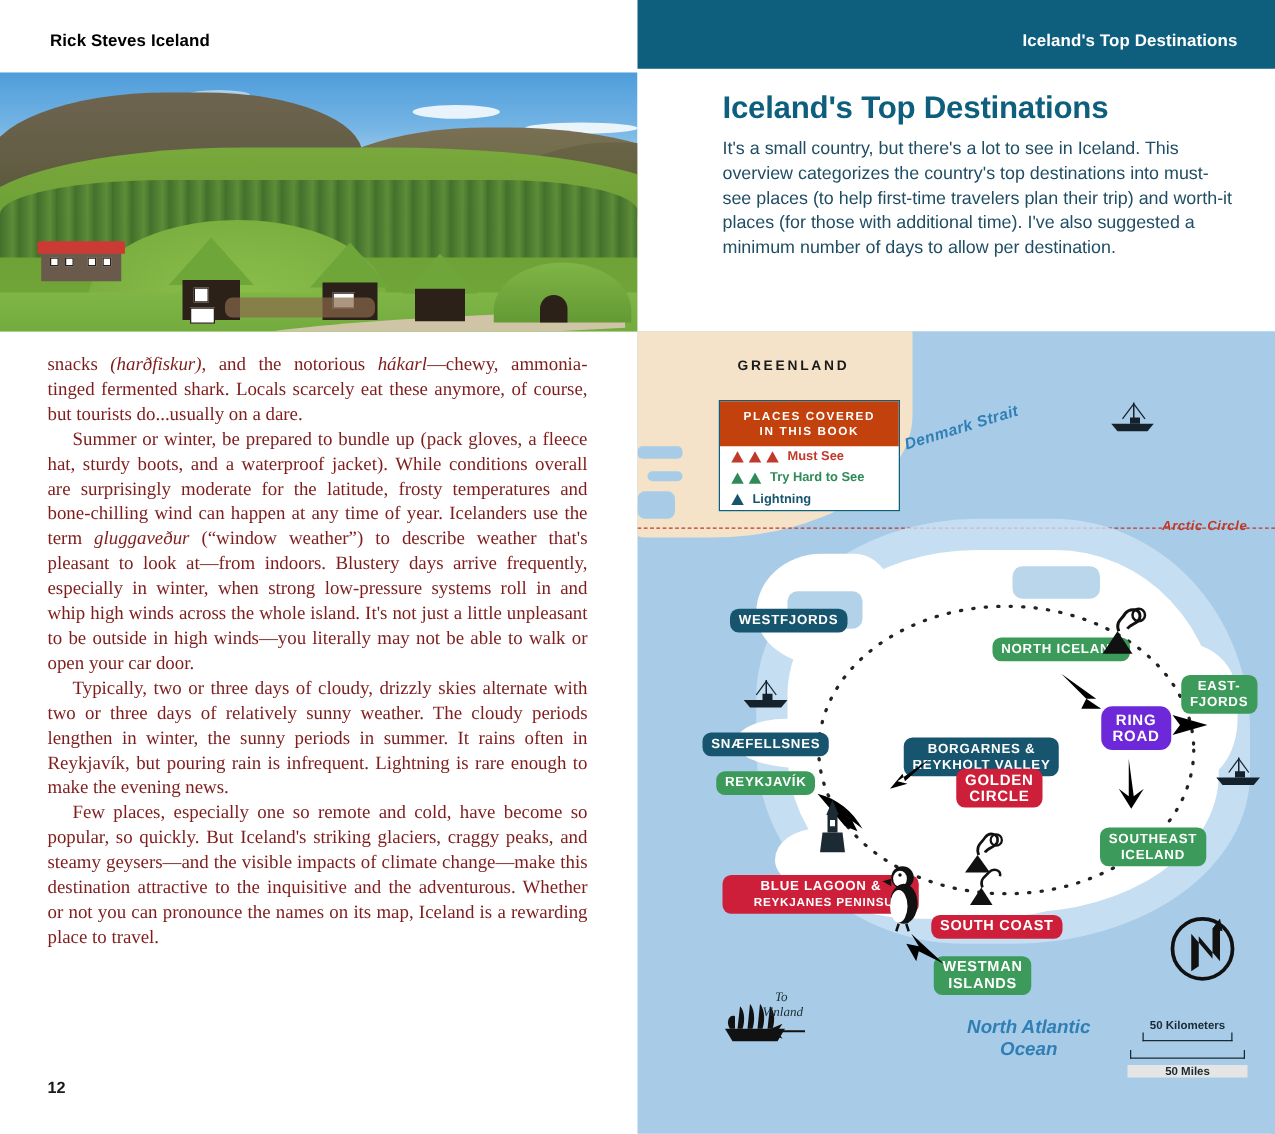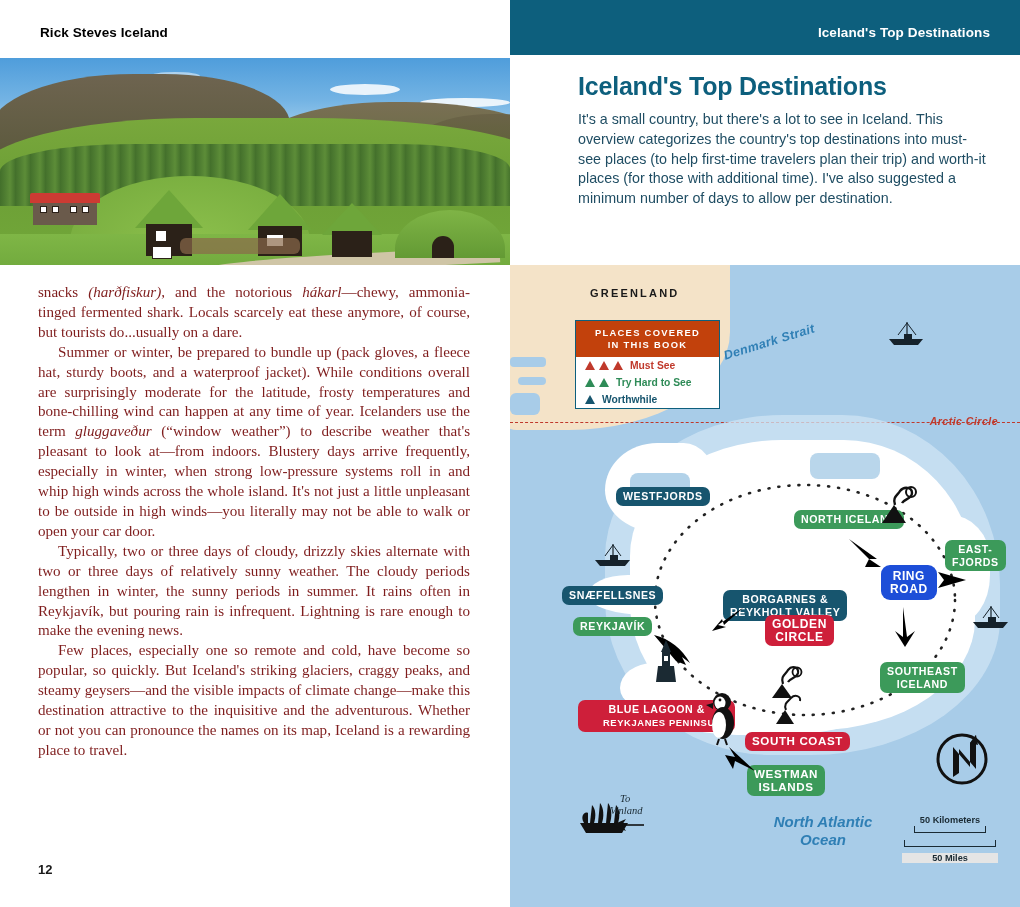--- a/index.html
+++ b/index.html
@@ -176,21 +176,21 @@
   
   .dest {
     position:absolute; color:#ffffff; font-weight:bold;
     text-align:center; border-radius:7px; line-height:12.5px;
     letter-spacing:.6px; padding:3px 7px;
     font-size:10.6px;
   }
   .dest.blue { background:#17556e; }
   .dest.green { background:#3c9a5a; }
   .dest.red { background:#ce1f3a; }
-  .dest.ring { background:#1d4ed8; border-radius:9px; padding:5px 9px; font-size:12px; }
+  .dest.ring { background:#6d28d9; border-radius:9px; padding:5px 9px; font-size:12px; }
   svg.deco { position:absolute; }
   .scale-wrap { position:absolute; right:22px; bottom:42px; width:96px; }
   .scale-label { font-size:9.2px; color:#1a2a33; text-align:center; font-weight:bold; }
   .scale-bar { height:7px; border:1.6px solid #1a2a33; border-top:none; }
 </style>
 </head>
 <body>
 
 <div id="header">
   <div id="header-left">
@@ -306,25 +306,25 @@
       <span class="tri red"></span>
       <span class="lg-must" style="margin-left:3px;">Must See</span>
     </div>
     <div class="legend-row">
       <span class="tri green"></span>
       <span class="tri green"></span>
       <span class="lg-try" style="margin-left:3px;">Try Hard to See</span>
     </div>
     <div class="legend-row">
       <span class="tri blue"></span>
-      <span class="lg-worth" style="margin-left:3px;">Worthwhile</span>
+      <span class="lg-worth" style="margin-left:3px;">Lightning</span>
     </div>
   </div>
 
-  <div class="dest blue" style="left:106px;top:222px;">WESTFJORDS</div>
+  <div class="dest blue" style="left:74px;top:222px;">WESTFJORDS</div>
   <div class="dest blue" style="left:52px;top:321px;">SNÆFELLSNES</div>
   <div class="dest green" style="left:63px;top:352px;text-align:right;">REYKJAVÍK</div>
 
   <div class="dest blue" style="left:202px;top:325px;margin-left:11px;">
     <span>BORGARNES &amp;</span><br>
     <span>REYKHOLT VALLEY</span>
   </div>
 
   <div class="dest green" style="left:284px;top:245px;">NORTH ICELAND</div>
 

